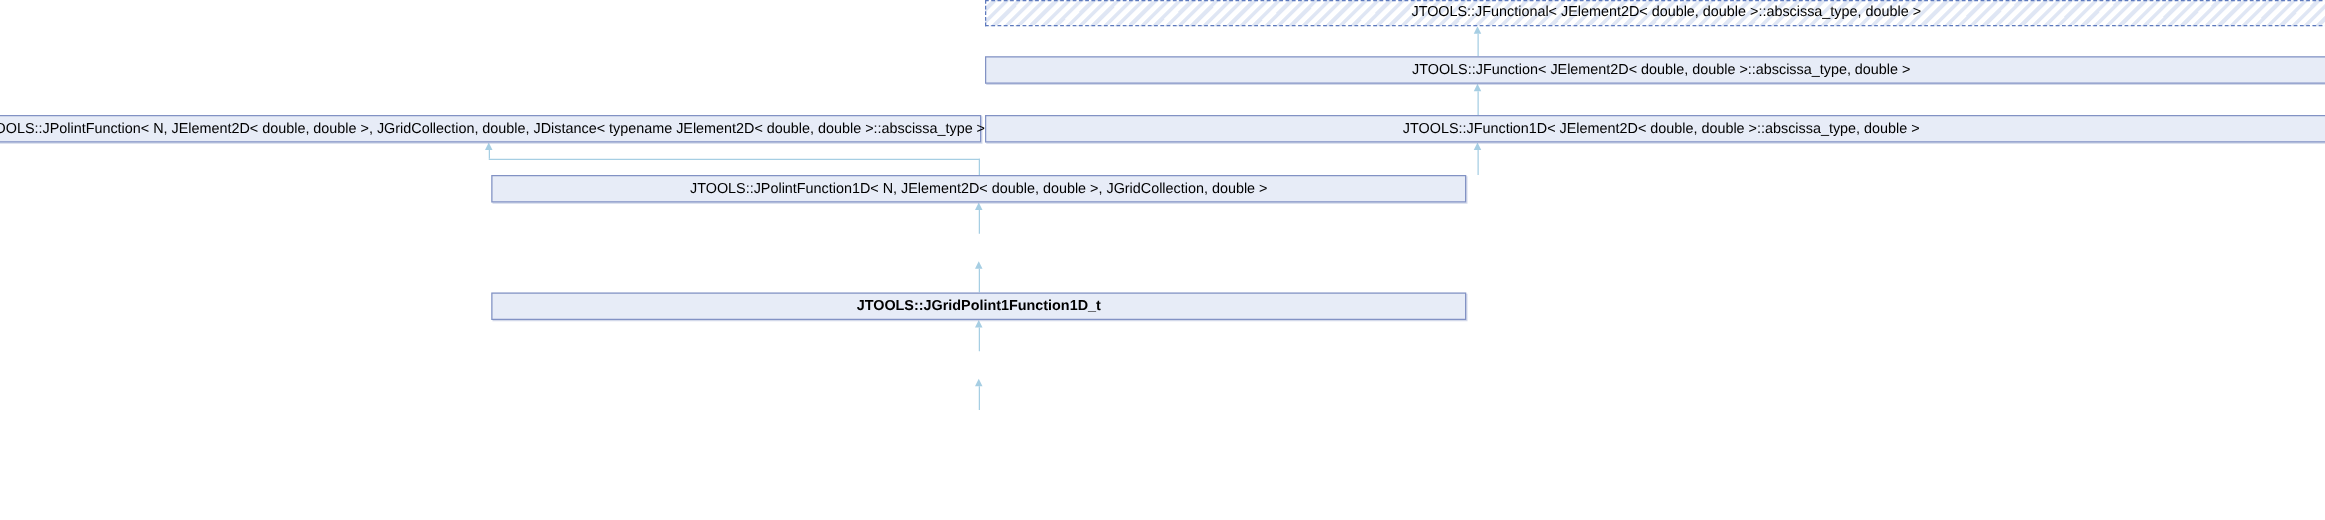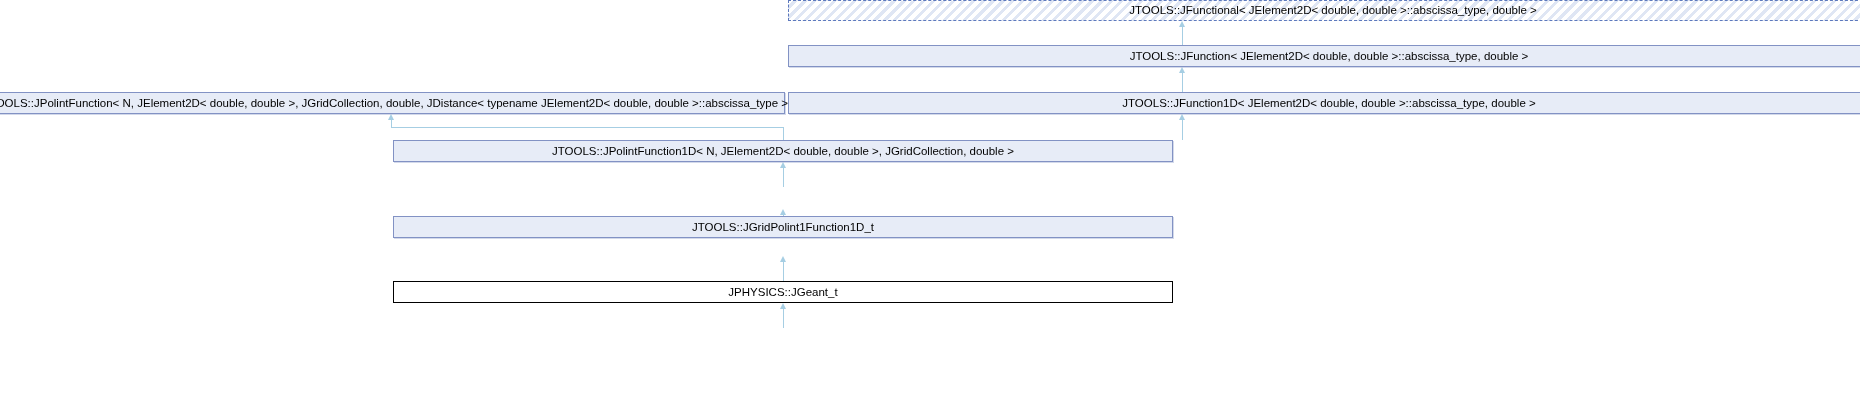--- a/index.html
+++ b/index.html
@@ -118,22 +118,19 @@
 
   <div class="node std" style="left:788px; top:92px; width:1082px; height:22px;">
     <span class="label">JTOOLS::JFunction1D&lt; JElement2D&lt; double, double &gt;::abscissa_type, double &gt;</span>
   </div>
 
   <div class="node std" style="left:393px; top:140px; width:780px; height:22px;">
     <span class="label">JTOOLS::JPolintFunction1D&lt; N, JElement2D&lt; double, double &gt;, JGridCollection, double &gt;</span>
   </div>
 
 
-  <div class="node std" style="left:393px; top:216px; width:780px; height:22px;">
+  <div class="node std" style="left:393px; top:234px; width:780px; height:22px;font-weight:bold;">
     <span class="label">JTOOLS::JGridPolint1Function1D_t</span>
   </div>
 
-  <div class="node current" style="left:393px; top:281px; width:780px; height:22px;">
-    <span class="label">JPHYSICS::JGeant_t</span>
-  </div>
 
 
 </div>
 
 </body></html>

